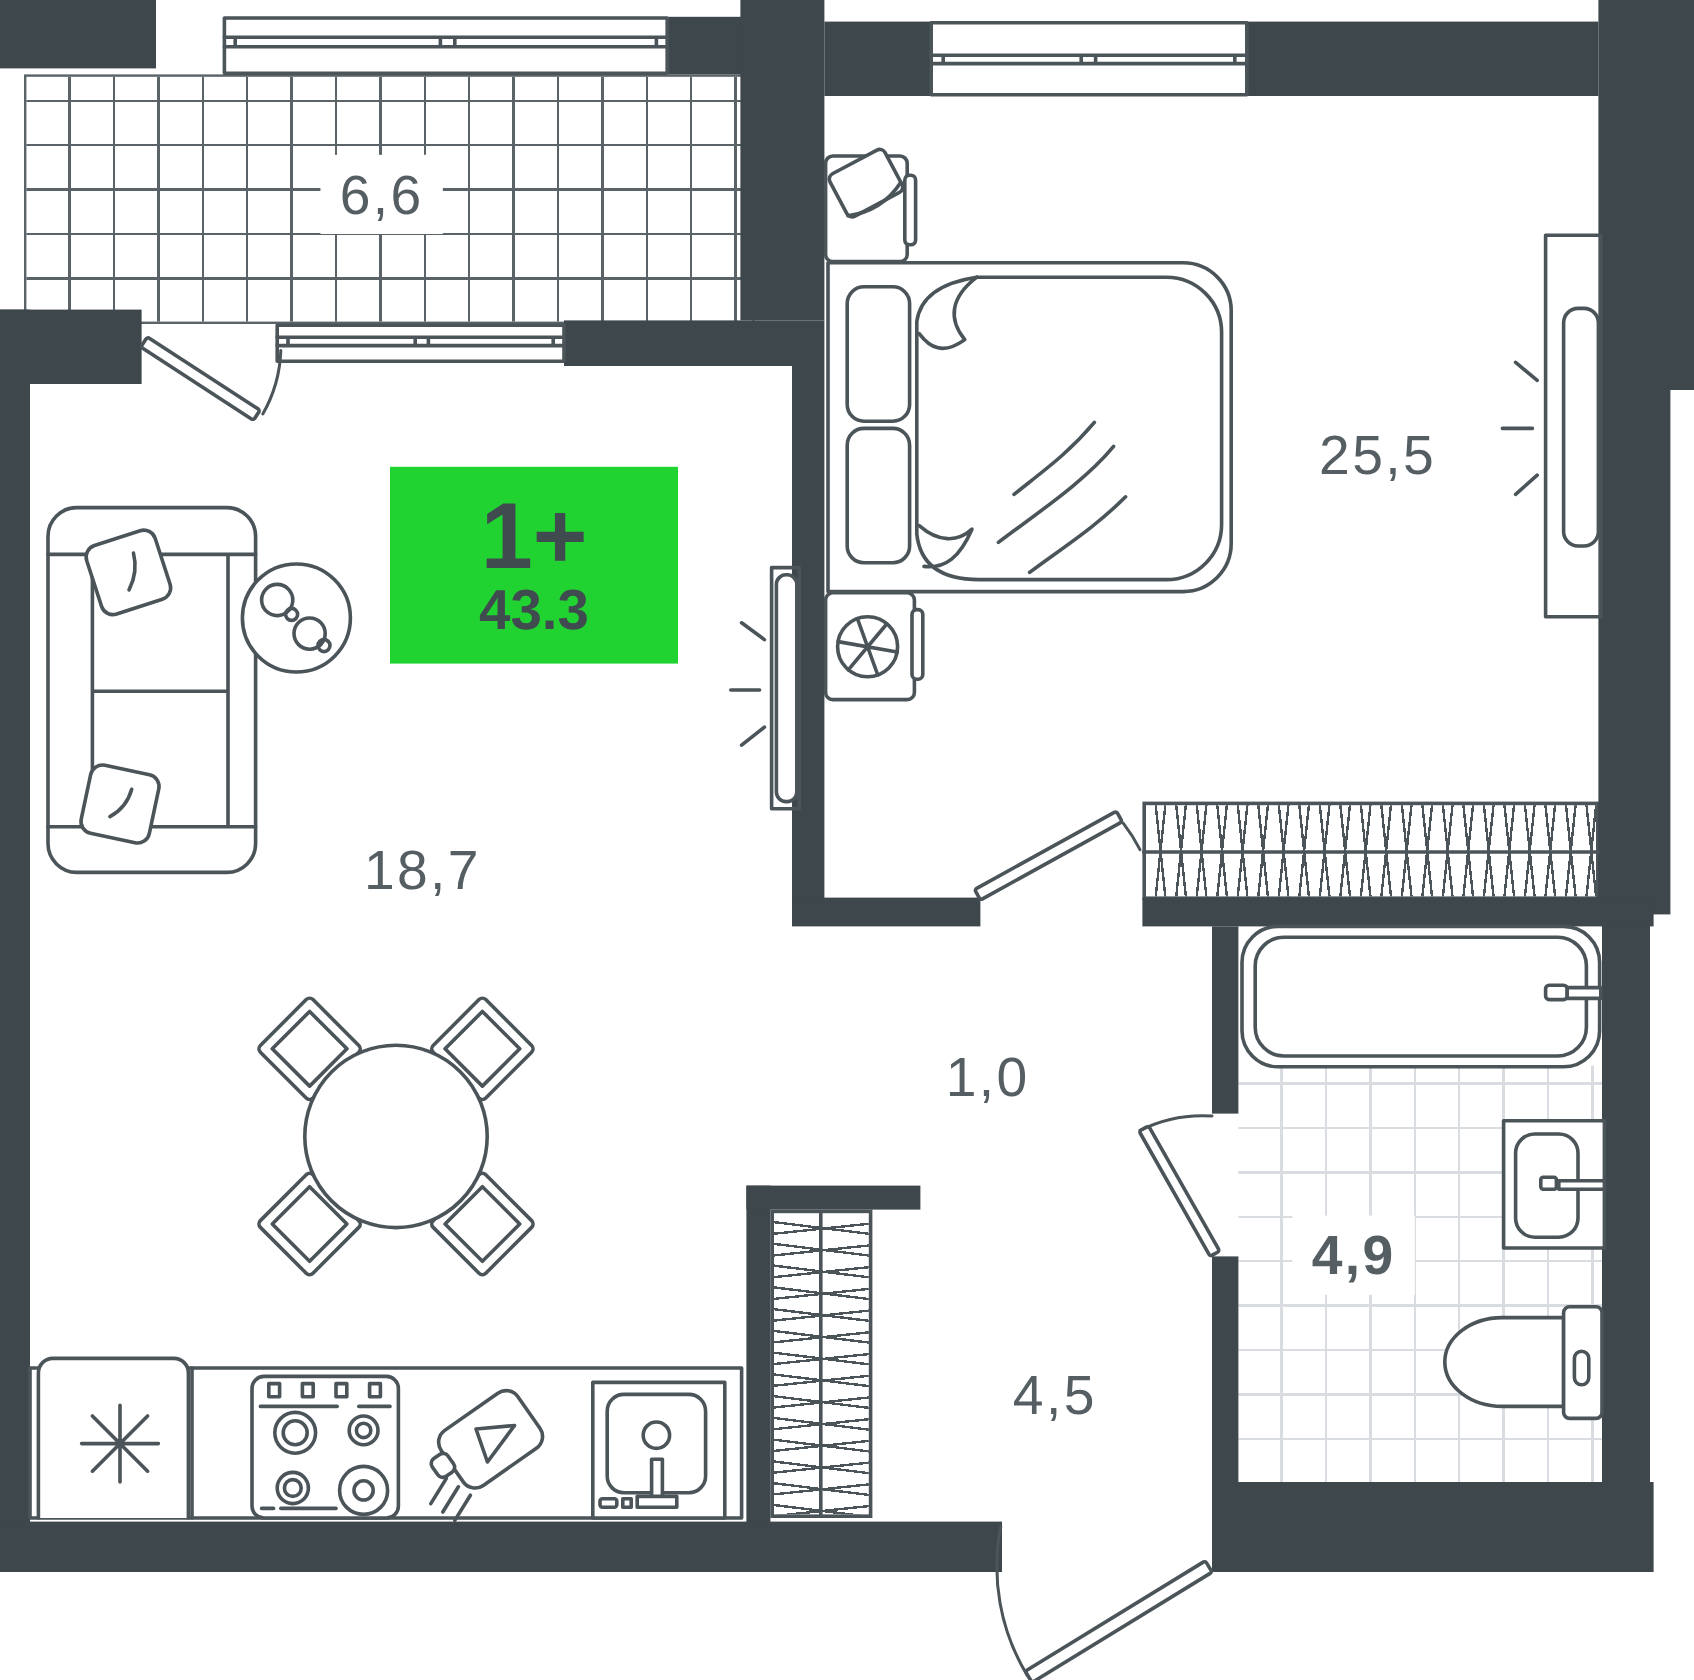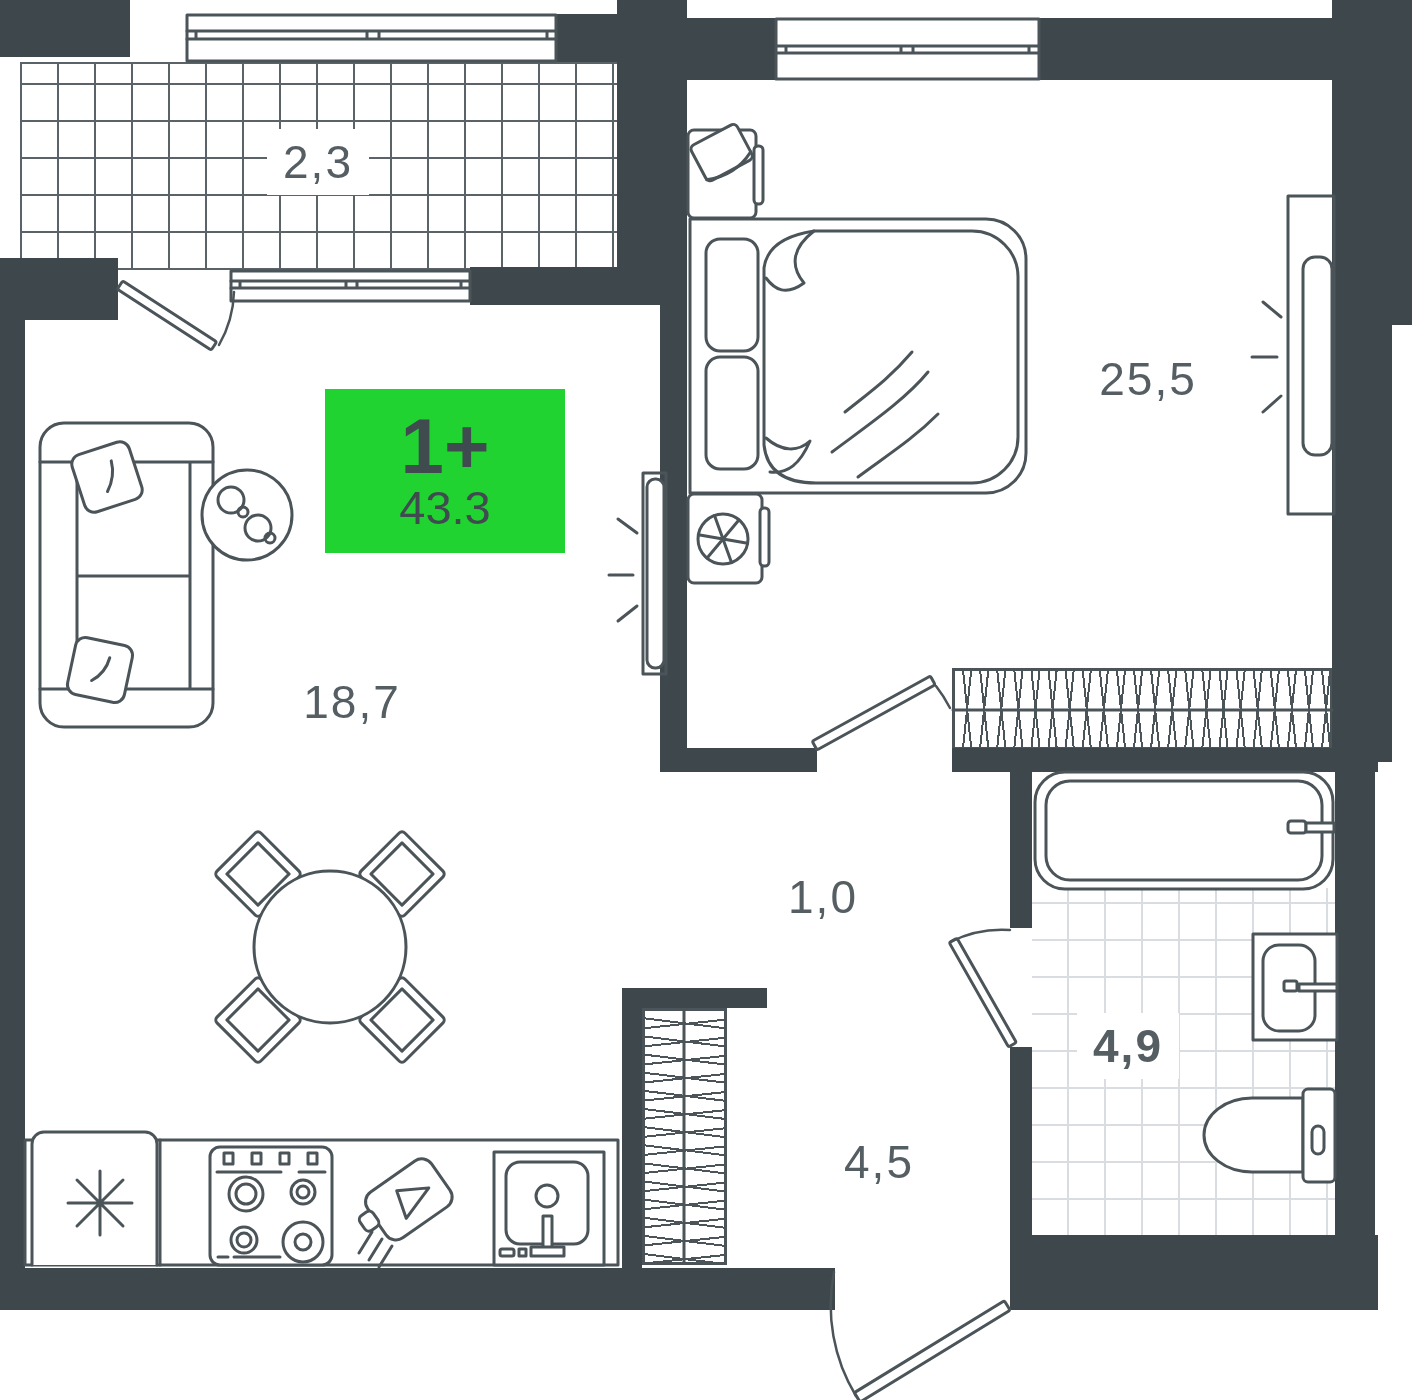--- a/index.html
+++ b/index.html
@@ -39,21 +39,21 @@
     position:absolute;transform:translate(-50%,-50%);
     font-size:46px;color:var(--label);letter-spacing:2px;white-space:nowrap;
   }
   .area-label.on-hatch{background:#fff;padding:6px 16px;}
   #badge{
     position:absolute;left:325px;top:389px;width:240px;height:164px;
     background:var(--accent);display:flex;flex-direction:column;
     align-items:center;justify-content:center;gap:2px;color:var(--badgeText);
   }
   #badge .rooms{font-size:78px;font-weight:700;line-height:0.9;}
-  #badge .area{font-size:47px;font-weight:400;line-height:1;}
+  #badge .area{font-size:47px;font-weight:700;line-height:1;}
 </style>
 </head>
 <body>
 
 <div id="plan">
 
   <div class="floor-hatch" style="left:20px;top:62px;width:609px;height:208px;"></div>
   <div class="floor-tile" style="left:1032px;top:888px;width:303px;height:347px;"></div>
   <div class="hanger-zone hanger-v" style="left:952px;top:668px;width:381px;height:82px;"></div>
   <div class="hanger-zone hanger-h" style="left:642px;top:1008px;width:85px;height:257px;"></div>
@@ -258,22 +258,22 @@
       <rect x="494" y="1152" width="110" height="113" fill="#ffffff"></rect>
       <rect x="506" y="1162" width="82" height="82" rx="14" fill="#ffffff"></rect>
       <circle cx="547" cy="1196" r="11"></circle>
       <rect x="543" y="1216" width="9" height="38" fill="#ffffff"></rect>
       <rect x="531" y="1247" width="33" height="9" fill="#ffffff"></rect>
       <rect x="519" y="1249" width="7" height="7" fill="#ffffff"></rect>
       <rect x="500" y="1249" width="14" height="7" rx="2" fill="#ffffff"></rect>
     </g>
   </svg>
 
-  <div class="area-label on-hatch" style="left:318px;top:162px;">2,3</div>
-  <div class="area-label" style="left:352px;top:702px;text-align:right;">18,7</div>
+  <div class="area-label on-hatch" style="left:318px;top:162px;">6,6</div>
+  <div class="area-label" style="left:352px;top:725px;text-align:right;">18,7</div>
   <div class="area-label" style="left:1148px;top:379px;">25,5</div>
   <div class="area-label" style="left:823px;top:897px;">1,0</div>
   <div class="area-label" style="left:879px;top:1162px;">4,5</div>
   <div class="area-label on-hatch" style="left:1128px;top:1046px;font-weight:bold;">4,9</div>
 
   <div id="badge">
     <div class="rooms">1+</div>
     <div class="area">43.3</div>
   </div>
 

